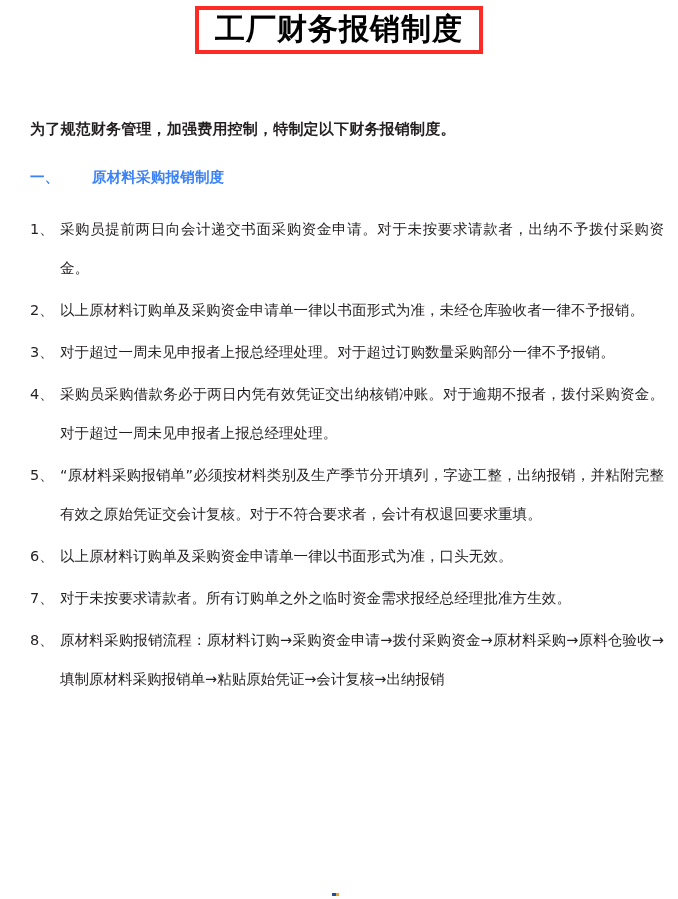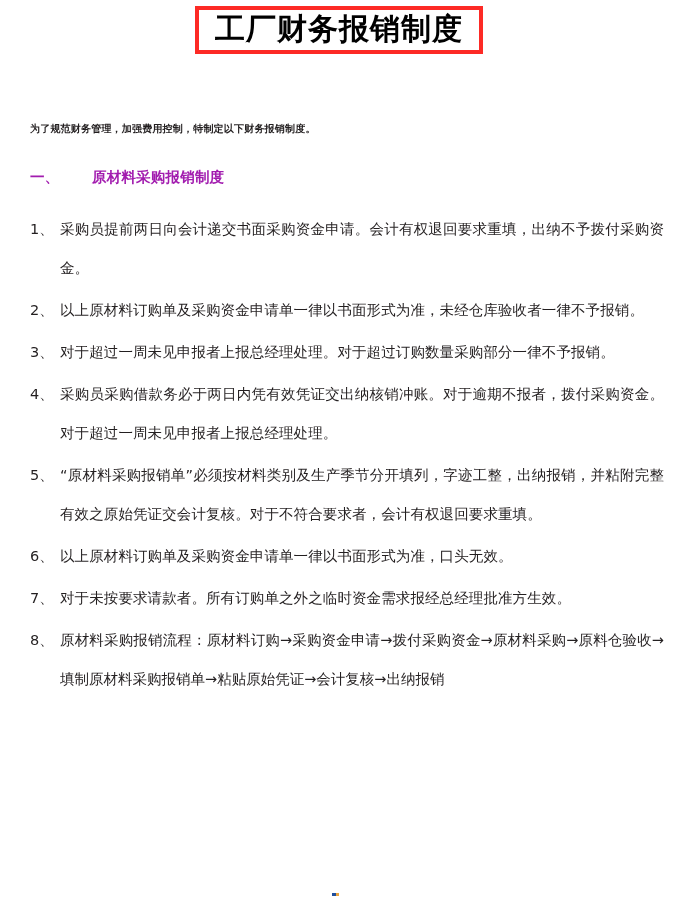--- a/index.html
+++ b/index.html
@@ -47,32 +47,32 @@
   }
 
   
   .body {
     position: absolute;
     top: 118px;
     left: 30px;
     width: 634px;
   }
   .intro {
-    font-size: 10px;
+    font-size: 15px;
     font-weight: bold;
     line-height: 22px;
     color: #231f20;
     margin-bottom: 26px;
     letter-spacing: 0.2px;
   }
   .section-heading {
     font-size: 14.5px;
     font-weight: bold;
     line-height: 22px;
-    color: #a21caf;
+    color: #3b82f6;
     margin-bottom: 22px;
     letter-spacing: 0.2px;
   }
   .section-heading .num {
     display: inline-block;
     min-width: 62px;
   }
   .item {
     display: flex;
     align-items: flex-start;
@@ -121,21 +121,21 @@
   <div class="body">
 
     <div class="intro">为了规范财务管理，加强费用控制，特制定以下财务报销制度。</div>
 
     <div class="section-heading">
       <span class="num">一、</span><span>原材料采购报销制度</span>
     </div>
 
     <div class="item">
       <span class="marker">1、</span>
-      <span class="text">采购员提前两日向会计递交书面采购资金申请。会计有权退回要求重填，出纳不予拨付采购资金。</span>
+      <span class="text">采购员提前两日向会计递交书面采购资金申请。对于未按要求请款者，出纳不予拨付采购资金。</span>
     </div>
 
     <div class="item">
       <span class="marker">2、</span>
       <span class="text">以上原材料订购单及采购资金申请单一律以书面形式为准，未经仓库验收者一律不予报销。</span>
     </div>
 
     <div class="item">
       <span class="marker">3、</span>
       <span class="text">对于超过一周未见申报者上报总经理处理。对于超过订购数量采购部分一律不予报销。</span>

